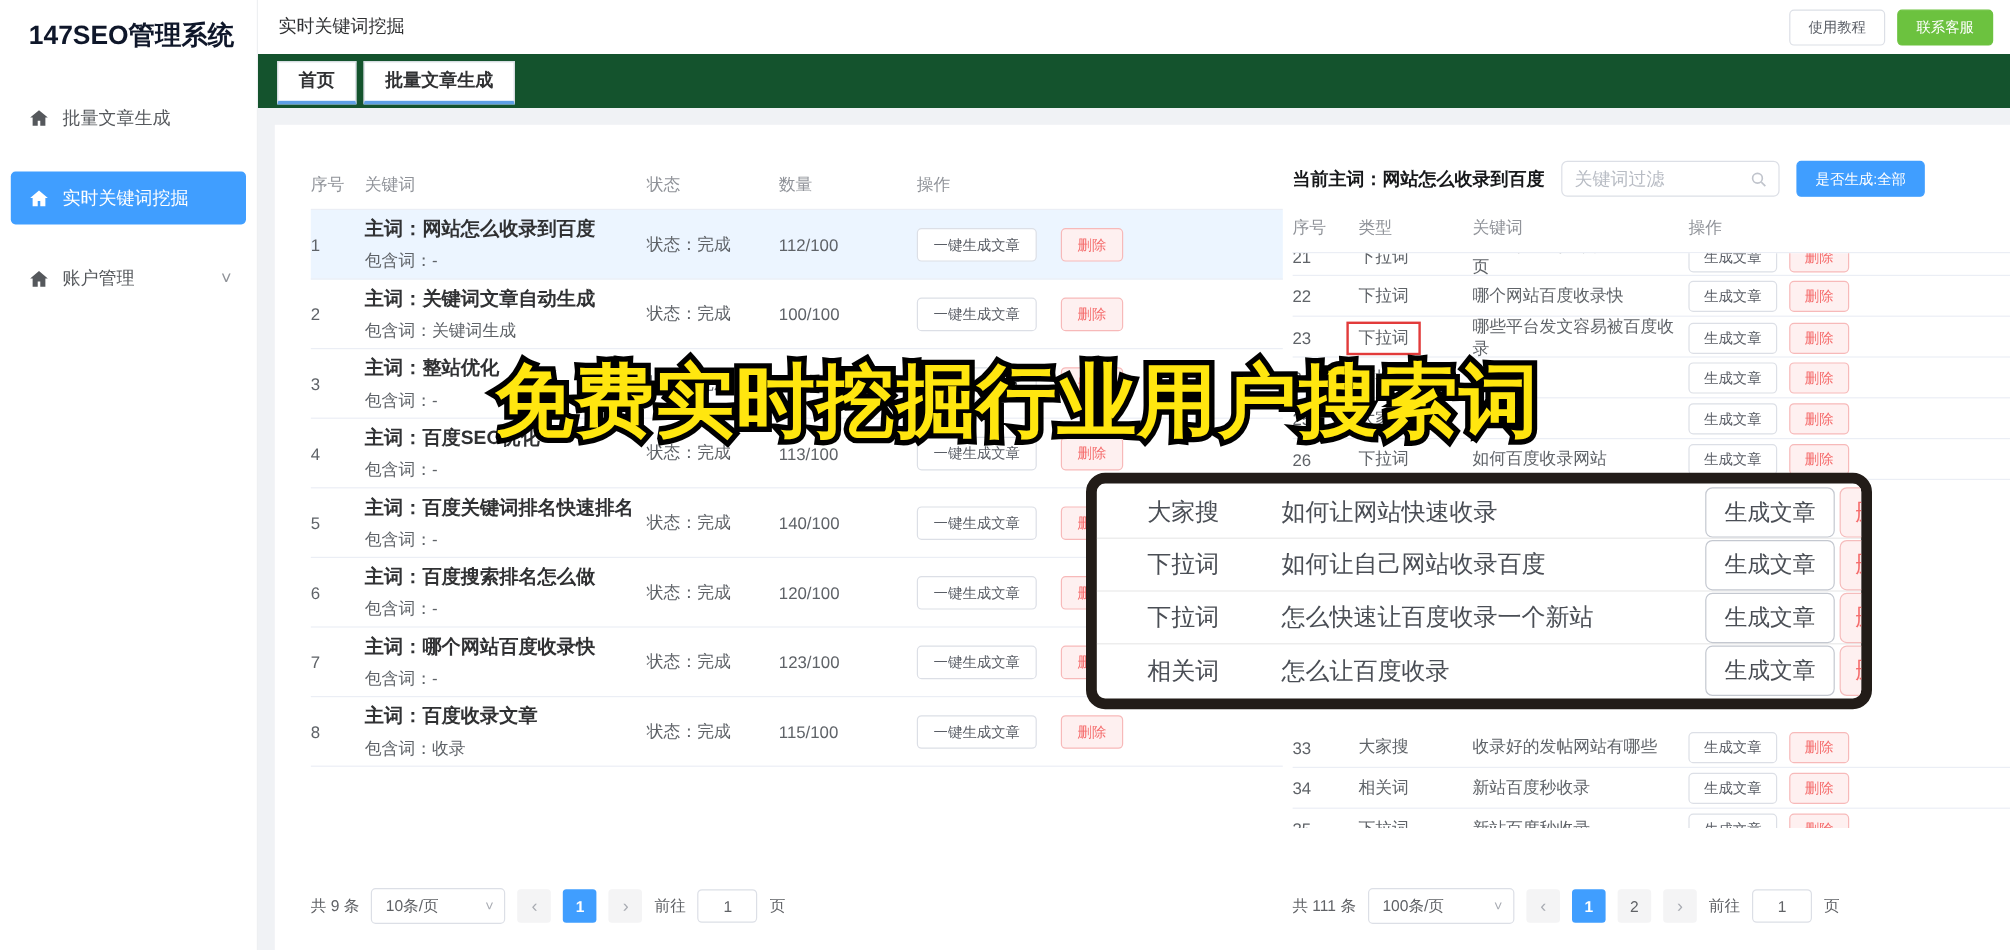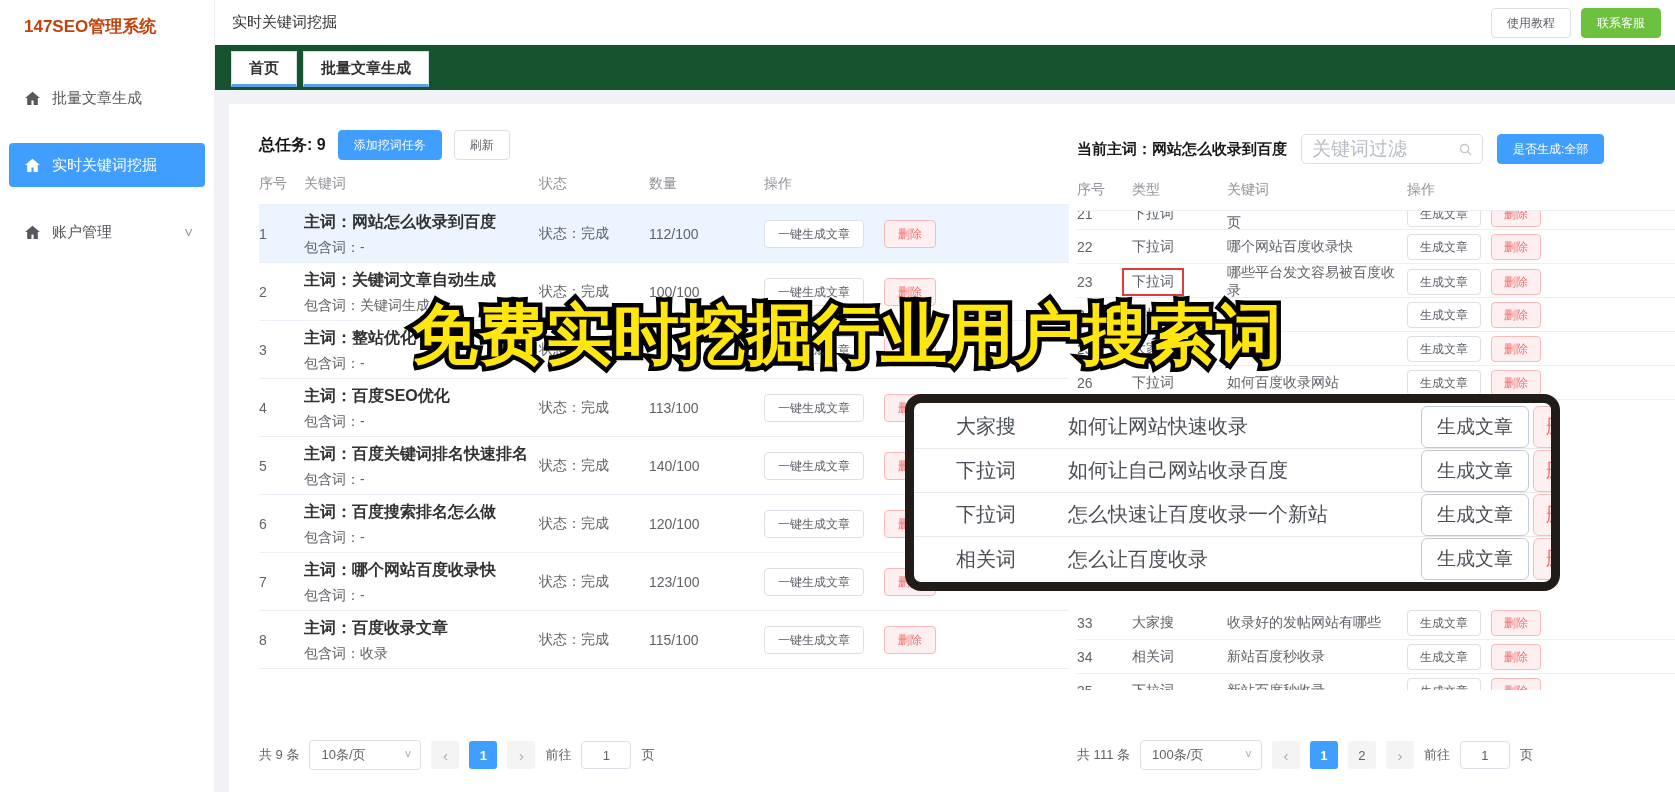--- a/index.html
+++ b/index.html
@@ -5,21 +5,21 @@
   * { box-sizing: border-box; margin: 0; padding: 0; }
   html,body { width:1675px; height:792px; overflow:hidden; }
   body {
     font-family:"Liberation Sans","DejaVu Sans",sans-serif;
     color:#303133; background:#fff; position:relative; font-size:14px;
   }
   .app { display:flex; width:100%; height:100%; }
 
   
   .sidebar { width:215px; flex-shrink:0; background:#fff; border-right:1px solid #eef0f2; }
-  .brand { font-size:17px; font-weight:bold; color:#c2410c; padding:15px 0 0 24px; height:46px; }
+  .brand { font-size:22px; font-weight:bold; color:#0f172a; padding:15px 0 0 24px; height:46px; }
   .nav { padding:30px 9px 0; }
   .nav-item { display:flex; align-items:center; height:44px; margin-bottom:23px; padding:0 12px 0 15px;
     border-radius:4px; font-size:15px; color:#55585c; cursor:pointer; }
   .nav-item.active { background:#409EFF; color:#fff; }
   .nav-item svg { width:17px; height:17px; margin-right:11px; flex-shrink:0; fill:currentColor; }
   .nav-item .chev { margin-left:auto; color:#909399; font-size:15px; }
 
   
   .main { flex:1; display:flex; flex-direction:column; min-width:0; }
   .topbar { height:45px; display:flex; align-items:center; padding:0 14px 0 17px; background:#fff; }
@@ -56,21 +56,21 @@
   .kw-main { font-weight:bold; font-size:16px; color:#303133; line-height:22px; }
   .kw-sub { font-size:14px; color:#5f6368; line-height:18px; margin-top:5px; }
   .c-ops { display:flex; gap:20px; align-items:center; }
 
   
   .right-sec { flex:1; min-width:0; padding:30px 0 14px 8px; display:flex; flex-direction:column; }
   .right-head { display:flex; align-items:center; gap:14px; }
   .right-title { font-weight:bold; font-size:15px; color:#17181a; }
   .filter-box { width:182px; height:30px; border:1px solid #dcdfe6; border-radius:5px;
     display:flex; align-items:center; padding:0 9px 0 10px; background:#fff; }
-  .filter-box input { border:none; outline:none; flex:1; min-width:0; font-size:19px;
+  .filter-box input { border:none; outline:none; flex:1; min-width:0; font-size:15px;
     color:#606266; font-family:inherit; background:transparent; }
   .filter-box input::placeholder { color:#b8bcc4; }
   .thead-r, .rrow { display:grid; grid-template-columns:55px 95px 180px 1fr; }
   .thead-r { color:#909399; font-size:14px; padding:17px 0 11px; }
   .rrows { height:480px; overflow:hidden; border-top:1px solid #ebeef5; }
   .rrow { height:34px; align-items:center; border-bottom:1px solid #ebeef5;
     font-size:14px; color:#5f6368; }
   .rrow:first-child { margin-top:-15px; }
   .rtype-box { display:inline-block; border:2px solid #E23B3B; padding:3px 8px; margin-left:-10px; }
   .r-ops { display:flex; gap:10px; align-items:center; }
@@ -151,25 +151,20 @@
 
     <div class="tabbar" id="tabbar">
         <div class="tab"><span>首页</span></div>
         <div class="tab"><span>批量文章生成</span></div>
       </div>
 
     <div class="content">
       <div class="card">
 
         <section class="left-sec">
-          <div class="panel-head">
-            <span class="panel-title">总任务: 9</span>
-            <button class="btn primary">添加挖词任务</button>
-            <button class="btn">刷新</button>
-          </div>
           <div class="thead-l" id="thead-l">
               <div>序号</div>
               <div>关键词</div>
               <div>状态</div>
               <div>数量</div>
               <div>操作</div>
             </div>
           <div class="lrows" id="left-rows">
               <div class="lrow hl">
                 <div class="c-id">1</div>

